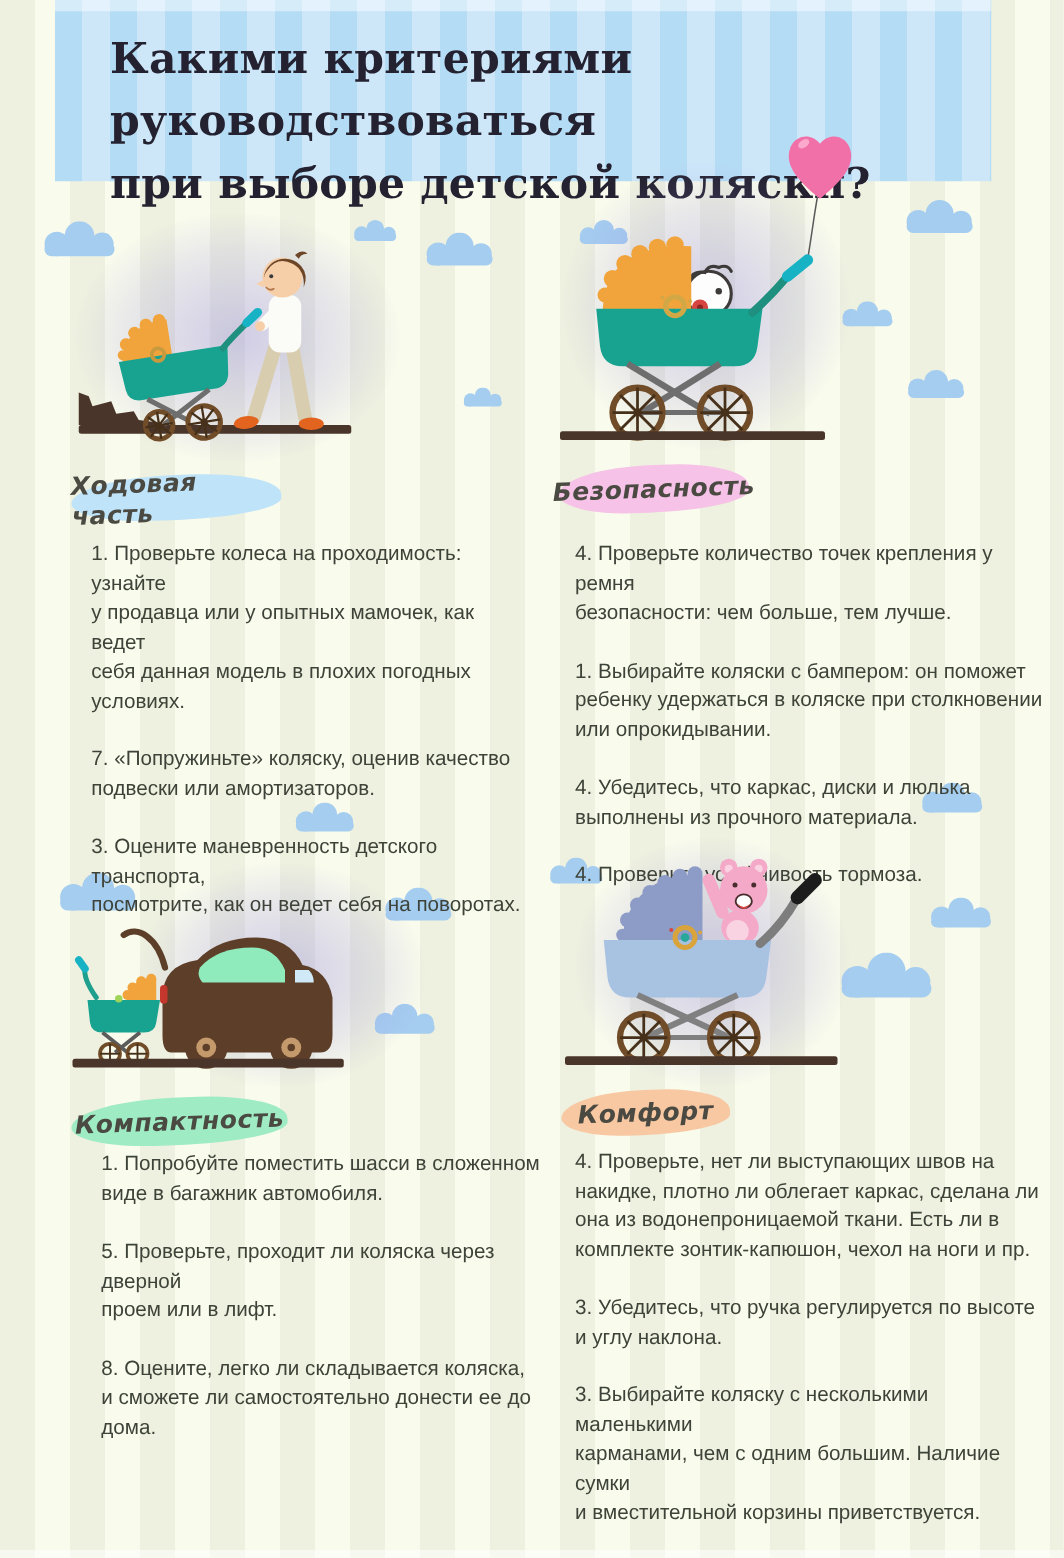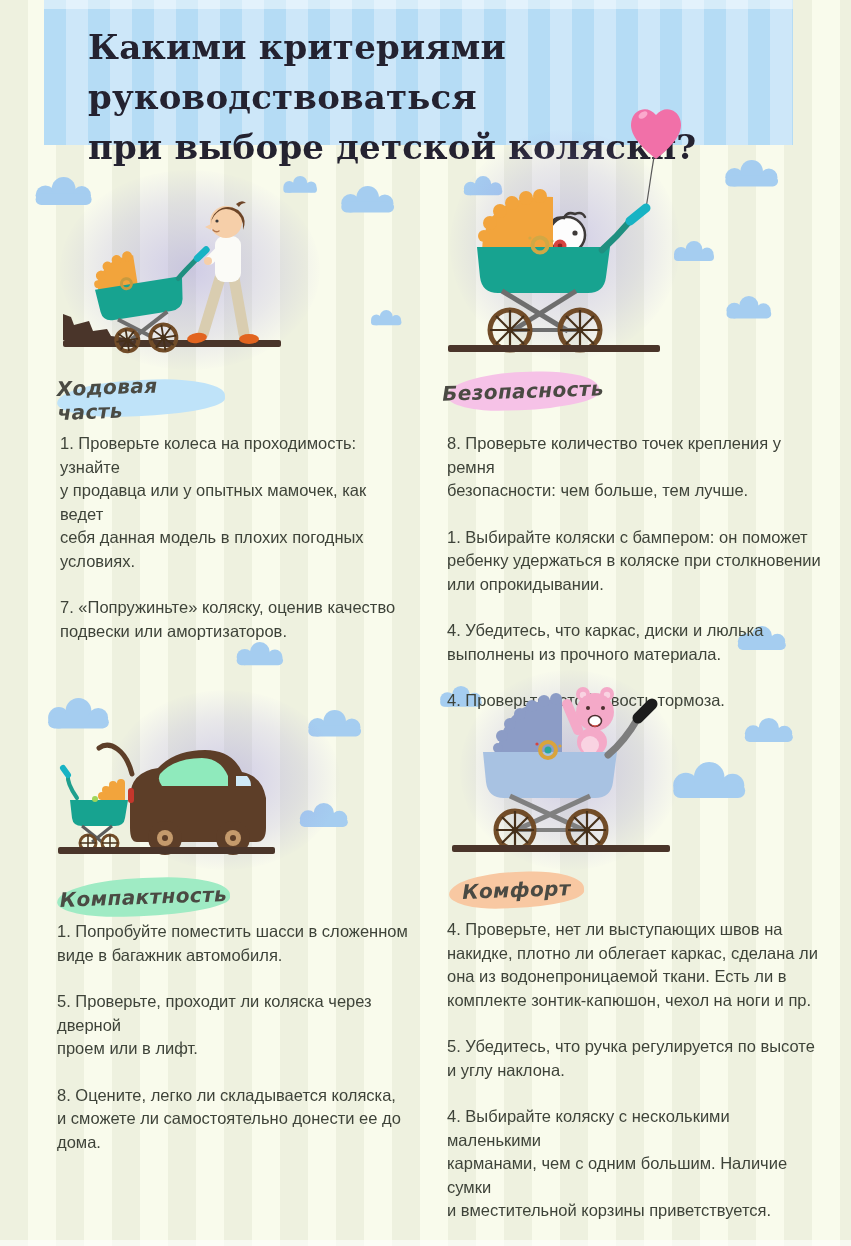--- a/index.html
+++ b/index.html
@@ -39,21 +39,21 @@
     border-radius:55% 45% 58% 42% / 62% 55% 45% 48%;
     transform:rotate(-2deg);
     font-family:"DejaVu Sans",sans-serif;font-style:italic;font-weight:bold;
     color:#4a4a43;font-size:20px;letter-spacing:.4px;
   }
   .pill-blue{background:#bfe3f9;}
   .pill-pink{background:#f6c2e7;}
   .pill-green{background:#9febc4;}
   .pill-peach{background:#f8c8a2;}
   
-  .tips{position:absolute;}
+  .tips{position:absolute;margin-left:13px;}
   .tips p{
     margin:0 0 23px 0;
     font-size:16.5px;line-height:23.5px;color:#3e4339;
     white-space:pre-line;
   }
   
 </style>
 </head>
 <body>
 
@@ -286,20 +286,22 @@
   <div class="pill pill-blue" style="left:57px;top:380px;width:168px;height:36px">
     <span>Ходовая часть</span>
   </div>
 
   <div class="tips" style="left:60px;top:432px;width:350px">
     <p>1. Проверьте колеса на проходимость: узнайте
 у продавца или у опытных мамочек, как ведет
 себя данная модель в плохих погодных условиях.</p>
     <p>7. «Попружиньте» коляску, оценив качество
 подвески или амортизаторов.</p>
+    <p>3. Оцените маневренность детского транспорта,
+посмотрите, как он ведет себя на поворотах.</p>
   </div>
 
   <svg class="illus" style="left:440px;top:95px" width="260" height="260" viewBox="0 0 260 260">
 
     <path d="M206,113 C210,90 212,70 216,52" stroke="#5a5a5a" stroke-width="1.2" fill="none"></path>
     <path d="M216,64 C196,48 188,36 192,24 C195,14 208,10 216,20 C224,10 237,14 240,24 C244,36 236,48 216,64 Z" fill="#f170a8"></path>
     <ellipse cx="203" cy="20" rx="5" ry="3" fill="#fba9cd" transform="rotate(-35 203 20)"></ellipse>
 
     <circle cx="127" cy="140" r="18" fill="#fdfdfd" stroke="#3e3a39" stroke-width="2.5"></circle>
     <path d="M111,130 q3,-9 13,-7 q3,-7 11,-4 q7,-3 10,3" stroke="#3e3a39" stroke-width="2.5" fill="none" stroke-linecap="round"></path>
@@ -345,21 +347,21 @@
       <circle cx="140" cy="235" r="3.2" fill="#46301a"></circle>
 
     <rect x="8" y="250" width="212" height="7" rx="2" fill="#4a352a"></rect>
   </svg>
 
   <div class="pill pill-pink" style="left:447px;top:372px;width:152px;height:38px">
     <span>Безопасность</span>
   </div>
 
   <div class="tips" style="left:447px;top:432px;width:380px">
-    <p>8. Проверьте количество точек крепления у ремня
+    <p>4. Проверьте количество точек крепления у ремня
 безопасности: чем больше, тем лучше.</p>
     <p>1. Выбирайте коляски с бампером: он поможет
 ребенку удержаться в коляске при столкновении
 или опрокидывании.</p>
     <p>4. Убедитесь, что каркас, диски и люлька
 выполнены из прочного материала.</p>
     <p>4. Проверьте устойчивость тормоза.</p>
   </div>
 
   <svg class="illus" style="left:40px;top:680px" width="300" height="180" viewBox="0 0 300 180">
@@ -400,21 +402,21 @@
         <line x1="62" y1="163" x2="78" y2="163"></line>
     </g>
 
     <rect x="18" y="167" width="217" height="7" rx="2" fill="#4a352a"></rect>
   </svg>
 
   <div class="pill pill-green" style="left:57px;top:878px;width:173px;height:38px">
     <span>Компактность</span>
   </div>
 
-  <div class="tips" style="left:57px;top:920px;width:370px">
+  <div class="tips" style="left:68px;top:920px;width:370px">
     <p>1. Попробуйте поместить шасси в сложенном
 виде в багажник автомобиля.</p>
     <p>5. Проверьте, проходит ли коляска через дверной
 проем или в лифт.</p>
     <p>8. Оцените, легко ли складывается коляска,
 и сможете ли самостоятельно донести ее до дома.</p>
   </div>
 
   <svg class="illus" style="left:440px;top:660px" width="360" height="195" viewBox="0 0 360 195">
 
@@ -477,23 +479,23 @@
 
   <div class="pill pill-peach" style="left:449px;top:872px;width:135px;height:36px">
     <span>Комфорт</span>
   </div>
 
   <div class="tips" style="left:447px;top:918px;width:380px">
     <p>4. Проверьте, нет ли выступающих швов на
 накидке, плотно ли облегает каркас, сделана ли
 она из водонепроницаемой ткани. Есть ли в
 комплекте зонтик-капюшон, чехол на ноги и пр.</p>
-    <p>5. Убедитесь, что ручка регулируется по высоте
+    <p>3. Убедитесь, что ручка регулируется по высоте
 и углу наклона.</p>
-    <p>4. Выбирайте коляску с несколькими маленькими
+    <p>3. Выбирайте коляску с несколькими маленькими
 карманами, чем с одним большим. Наличие сумки
 и вместительной корзины приветствуется.</p>
     <p>4. Оцените, легко ли снимаются и стираются
 тканевые детали коляски.</p>
 
   </div>
 
   <div class="bottom-fade"></div>
 </div>
 

